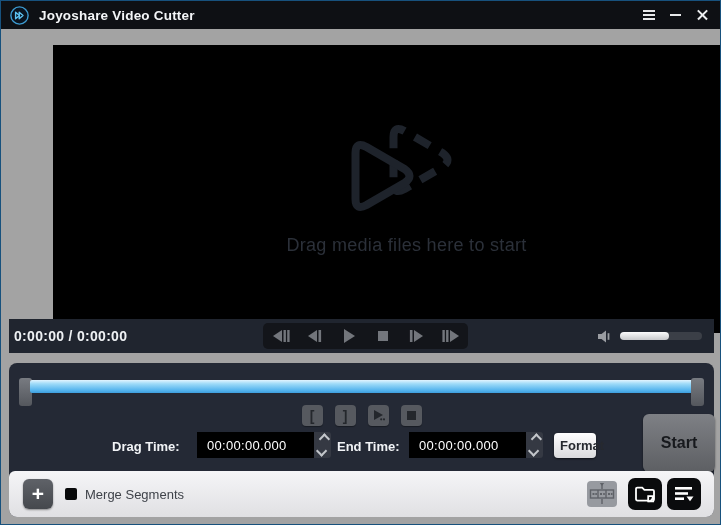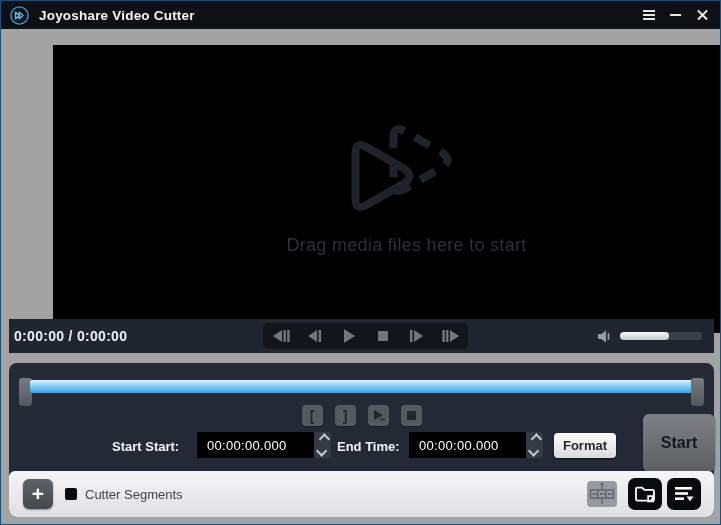--- a/index.html
+++ b/index.html
@@ -55,21 +55,21 @@
     font-family:inherit;font-size:13px;letter-spacing:.3px;padding:0 0 0 10px;outline:none;}
   .in-start{left:188px;}
   .in-end{left:400px;}
   .spin{position:absolute;top:69px;width:17px;height:26px;background:#353943;border-radius:0 3px 3px 0;
     display:flex;flex-direction:column;align-items:center;justify-content:center;gap:4px;cursor:default;}
   .sp-start{left:305px;}
   .sp-end{left:517px;}
   .chev{width:6px;height:6px;border-top:2px solid #c3c6cb;border-right:2px solid #c3c6cb;}
   .chev.up{transform:rotate(-45deg) translate(1px,1px);}
   .chev.dn{transform:rotate(135deg) translate(1px,1px);}
-  .format-btn{position:absolute;left:545px;top:70px;width:62px;height:25px;border:none;border-radius:4px;
+  .format-btn{position:absolute;left:545px;top:70px;width:42px;height:25px;border:none;border-radius:4px;
     background:linear-gradient(#ffffff,#dadadd);color:#26292f;font-family:inherit;font-size:13px;font-weight:700;
     box-shadow:0 1px 2px rgba(0,0,0,.55);cursor:default;}
   .start-btn{position:absolute;left:634px;top:51px;width:72px;height:58px;border:none;border-radius:6px;
     background:linear-gradient(#7e8085,#5d5f63);color:#17191d;font-family:inherit;font-size:16px;font-weight:700;
     box-shadow:0 1px 2px rgba(0,0,0,.5);cursor:default;}
   
   .merge-bar{position:absolute;left:0;bottom:0;width:705px;height:46px;border-radius:6px 6px 8px 8px;
     background:linear-gradient(#f5f5f7,#e0e0e3);}
   .plus-btn{position:absolute;left:14px;top:8px;width:30px;height:30px;border:none;border-radius:6px;
     background:linear-gradient(#5f6268,#45484d);color:#fff;font-family:inherit;font-size:21px;font-weight:700;
@@ -190,41 +190,41 @@
             <circle cx="9.2" cy="10.3" r="1.1"></circle>
             <circle cx="12" cy="10.3" r="1.1"></circle>
         </svg>
       </div>
       <div class="seg-btn">
           <div class="seg-stop"></div>
         </div>
     </div>
 
 
-    <span class="fld-label lab-start">Start Start:</span>
+    <span class="fld-label lab-start">Drag Time:</span>
     <input class="time-input in-start" value="00:00:00.000" style="">
     <div class="spin sp-start">
       <div class="chev up"></div>
       <div class="chev dn"></div>
     </div>
 
     <span class="fld-label lab-end">End Time:</span>
     <input class="time-input in-end" value="00:00:00.000" style="">
     <div class="spin sp-end">
       <div class="chev up"></div>
       <div class="chev dn"></div>
     </div>
 
     <button class="format-btn">Format</button>
     <button class="start-btn">Start</button>
 
     <div class="merge-bar">
       <button class="plus-btn">+</button>
       <div class="merge-check"></div>
-      <span class="merge-label">Cutter Segments</span>
+      <span class="merge-label">Merge Segments</span>
 
       <svg class="film-icon" width="30" height="26" viewBox="0 0 30 26">
         <rect x="0" y="0" width="30" height="26" rx="4" fill="#979aa0"></rect>
         <g stroke="#5f6268" stroke-width="1.4" fill="none">
           <rect x="3.5" y="9" width="23" height="8"></rect>
           <line x1="11" y1="9" x2="11" y2="17"></line>
           <line x1="19" y1="9" x2="19" y2="17"></line>
           <line x1="15" y1="3" x2="15" y2="8"></line>
           <line x1="15" y1="18" x2="15" y2="23"></line>
         </g>

